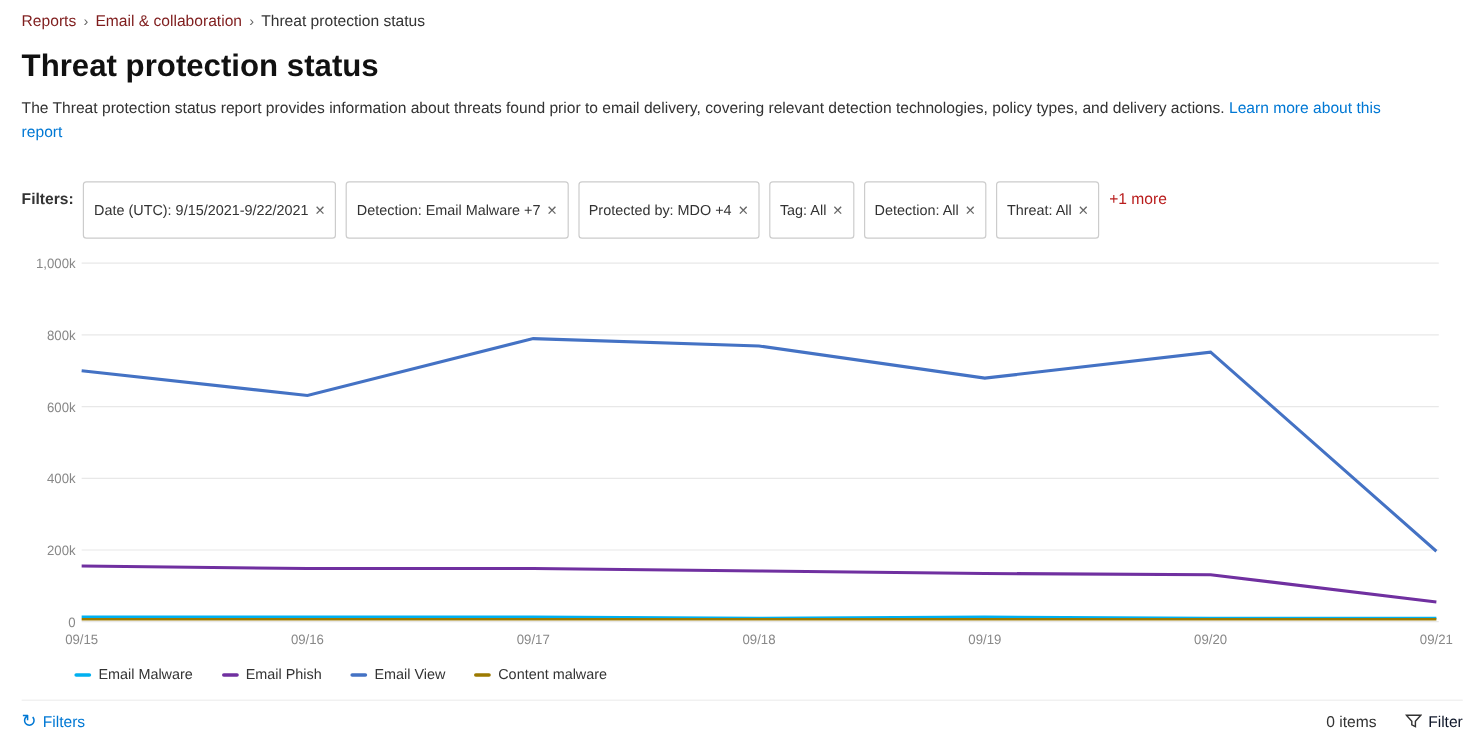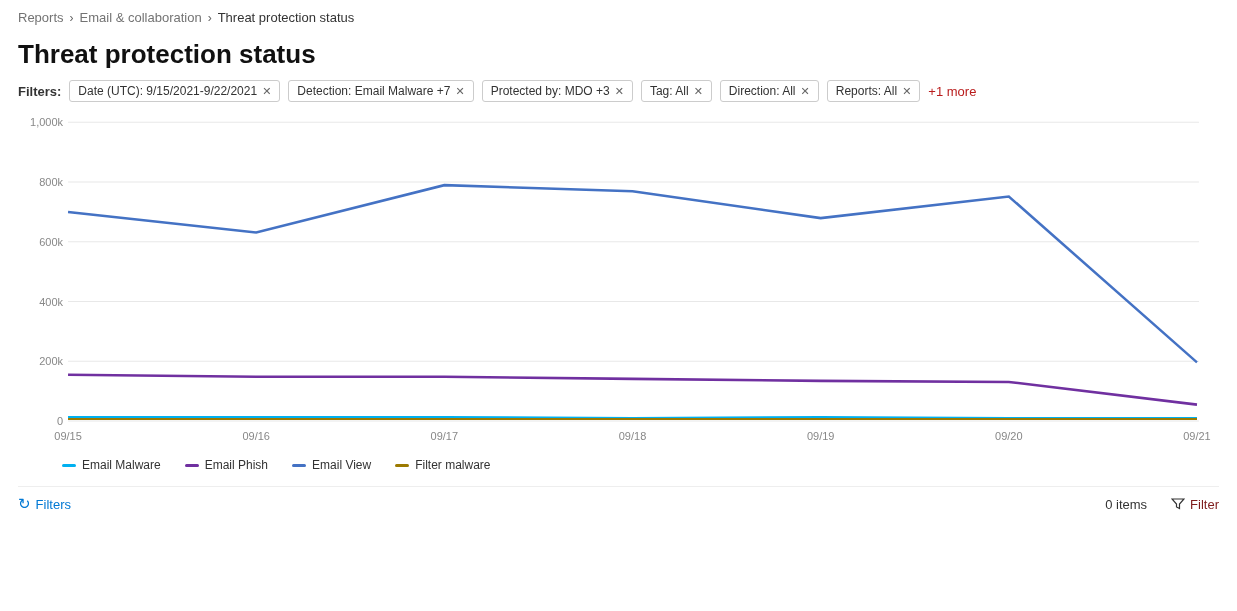--- a/index.html
+++ b/index.html
@@ -23,21 +23,21 @@
       margin-bottom: 14px;
     }
     .breadcrumb span.sep {
       color: #666;
       font-size: 12px;
     }
     .breadcrumb span.current {
       color: #333;
     }
     .breadcrumb a {
-      color: #737373;
+      color: #7f1d1d;
       text-decoration: none;
     }
     .page-title {
       font-size: 26px;
       font-weight: 600;
       color: #111;
       margin-bottom: 10px;
     }
     .description {
       font-size: 13px;
@@ -61,25 +61,26 @@
       font-size: 13px;
       color: #333;
       font-weight: 700;
     }
     .filter-chip {
       display: flex;
       align-items: center;
       gap: 5px;
       border: 1px solid #ccc;
       border-radius: 3px;
-      padding: 3px 8px;
+      padding: 16px 8px;
       font-size: 12px;
       color: #333;
       background: #fff;
       cursor: pointer;
+      margin-top: 20px;
     }
     .filter-chip .chip-x {
       color: #666;
       font-size: 11px;
       cursor: pointer;
     }
     .more-filters {
       color: #b91c1c;
       font-size: 13px;
       cursor: pointer;
@@ -154,21 +155,21 @@
       align-items: center;
       gap: 24px;
       font-size: 13px;
       color: #333;
     }
     .filter-btn {
       display: flex;
       align-items: center;
       gap: 5px;
       cursor: pointer;
-      color: #7f1d1d;
+      color: #0f172a;
       background: none;
       border: none;
       font-size: 13px;
     }
     .y-axis-label {
       font-size: 11px;
       fill: #888;
     }
     .x-axis-label {
       font-size: 11px;
@@ -187,45 +188,49 @@
   <div class="breadcrumb">
     <a href="#">Reports</a>
     <span class="sep">›</span>
     <a href="#">Email &amp; collaboration</a>
     <span class="sep">›</span>
     <span class="current">Threat protection status</span>
   </div>
 
   <div class="page-title">Threat protection status</div>
 
+  <div class="description">
+    <span>The Threat protection status report provides information about threats found prior to email delivery, covering relevant detection technologies, policy types, and delivery actions.</span>
+    <a href="#">Learn more about this report</a>
+  </div>
 
   <div class="filters-row">
     <span class="filters-label">Filters:</span>
     <div class="filter-chip">
       <span>Date (UTC): 9/15/2021-9/22/2021</span>
       <span class="chip-x">✕</span>
     </div>
     <div class="filter-chip">
       <span>Detection: Email Malware +7</span>
       <span class="chip-x">✕</span>
     </div>
     <div class="filter-chip">
-      <span>Protected by: MDO +3</span>
+      <span>Protected by: MDO +4</span>
       <span class="chip-x">✕</span>
     </div>
     <div class="filter-chip">
       <span>Tag: All</span>
       <span class="chip-x">✕</span>
     </div>
     <div class="filter-chip">
-      <span>Direction: All</span>
-      <span class="chip-x">✕</span>
-    </div>
-    <div class="filter-chip">
-      <span>Reports: All</span>
+      <span>Detection: All</span>
+      <span class="chip-x">✕</span>
+    </div>
+    <div class="filter-chip">
+      <span>Threat: All</span>
       <span class="chip-x">✕</span>
     </div>
     <span class="more-filters">+1 more</span>
   </div>
 
   <div class="chart-area">
     <svg class="chart-svg" viewBox="0 0 1200 330" preserveAspectRatio="none">
 
       <line class="grid-line" x1="50" y1="10" x2="1180" y2="10"></line>
       <line class="grid-line" x1="50" y1="68" x2="1180" y2="68"></line>
@@ -267,21 +272,21 @@
     <div class="legend-item">
       <div class="legend-dot" style="background:#7030a0;"></div>
       <span>Email Phish</span>
     </div>
     <div class="legend-item">
       <div class="legend-dot" style="background:#4472c4;"></div>
       <span>Email View</span>
     </div>
     <div class="legend-item">
       <div class="legend-dot" style="background:#9c7a00;"></div>
-      <span>Filter malware</span>
+      <span>Content malware</span>
     </div>
   </div>
 
   <div class="bottom-bar">
     <div class="bottom-left">
       <button class="refresh-btn">
         <span style="font-size:15px; color:#0078d4;">↻</span>
         <span>Filters</span>
       </button>
     </div>

